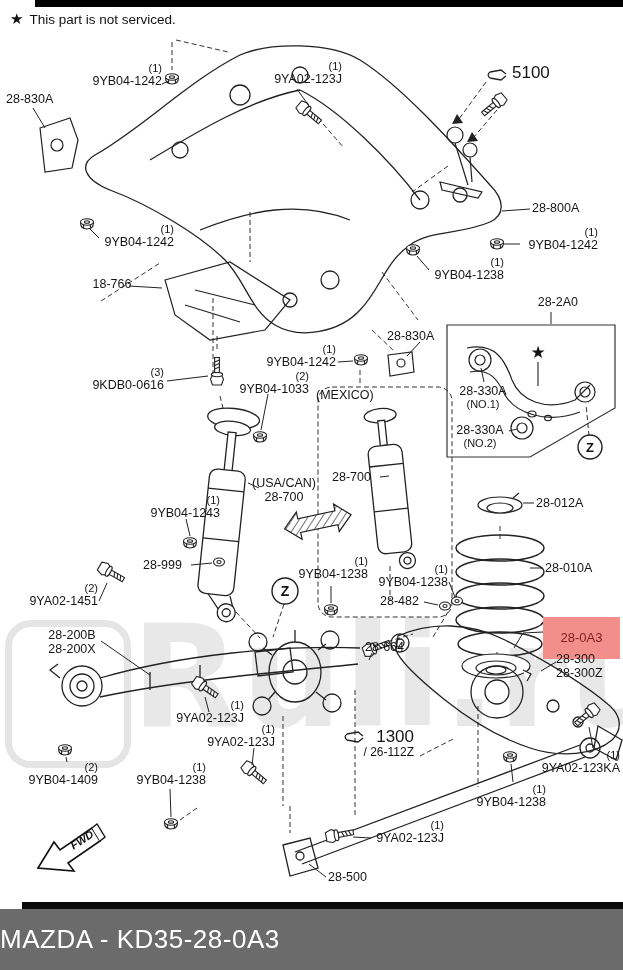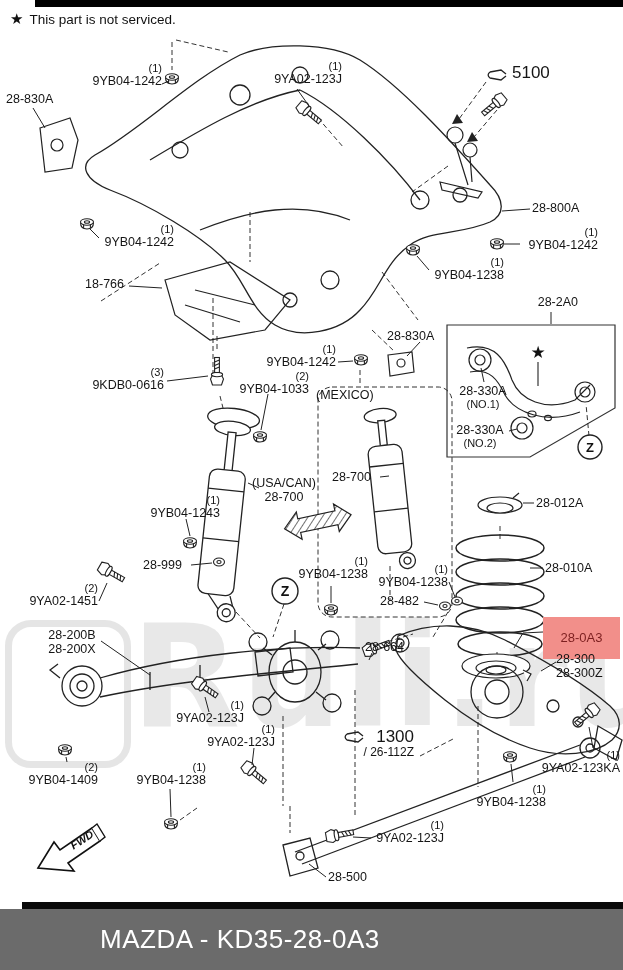--- a/index.html
+++ b/index.html
@@ -20,21 +20,21 @@
   .plabel{position:absolute;font-size:12.5px;line-height:1.12;white-space:nowrap;color:#151515;}
   .plabel .qty{font-size:11px;}
   .plabel .sub{font-size:11px;}
   .plabel.big{font-size:17px;font-weight:500;}
   .plabel.big .sub{font-size:12px;font-weight:normal;}
   .plabel.hl{background:#f28f8a;color:#7c1f1f;width:77px;height:42px;display:flex;
              align-items:center;justify-content:center;font-size:13px;pointer-events:auto;}
   
   .footer-black{position:absolute;left:22px;top:902px;width:601px;height:7px;background:#0a0a0a;z-index:3;}
   .footer{position:absolute;left:0;top:909px;width:623px;height:61px;background:#6b6b6b;z-index:3;
-          display:flex;align-items:center;padding-left:100px;gap:30px;box-sizing:border-box;}
+          display:flex;align-items:center;gap:30px;box-sizing:border-box;}
   .footer span{color:#fff;font-size:26px;letter-spacing:0.5px;}
 </style>
 </head>
 <body>
 
 <div id="stage">
 
   <div class="topbar"></div>
 
   <div class="note">
@@ -368,21 +368,21 @@
         <div>9YB04-1242</div>
       </div>
       <div class="plabel" style="left: 428px; top: 256px; width: 76px; text-align: right;">
         <div class="qty">(1)</div>
         <div>9YB04-1238</div>
       </div>
       <div class="plabel" style="left: 98px; top: 223px; width: 76px; text-align: right;">
         <div class="qty">(1)</div>
         <div>9YB04-1242</div>
       </div>
-      <div class="plabel" style="left: 76px; top: 277px; width: 48px; text-align: right;">
+      <div class="plabel" style="left: 88px; top: 277px; width: 48px; text-align: center;">
         <div>18-766</div>
       </div>
       <div class="plabel" style="left: 526px; top: 295px; width: 52px; text-align: right;">
         <div>28-2A0</div>
       </div>
       <div class="plabel" style="left: 455px; top: 384px; width: 56px; text-align: center;">
         <div>28-330A</div>
         <div class="sub">(NO.1)</div>
       </div>
       <div class="plabel" style="left: 452px; top: 423px; width: 56px; text-align: center;">

